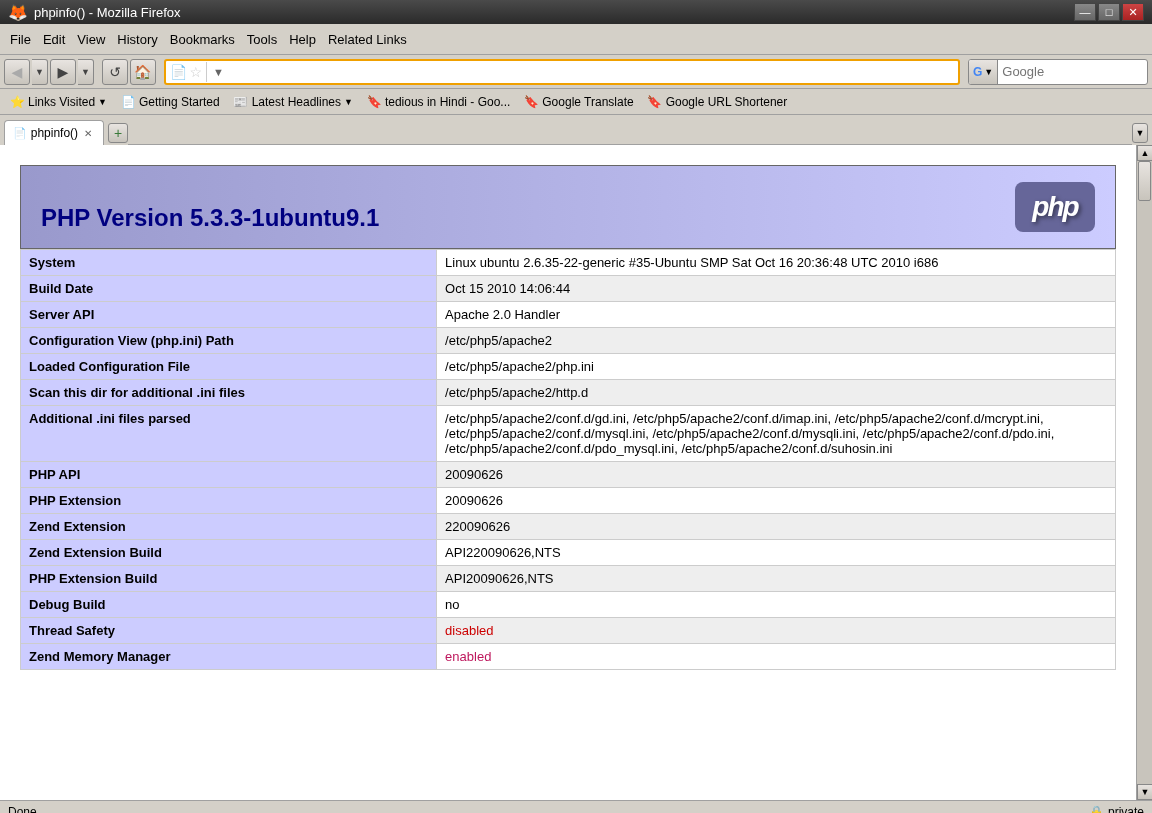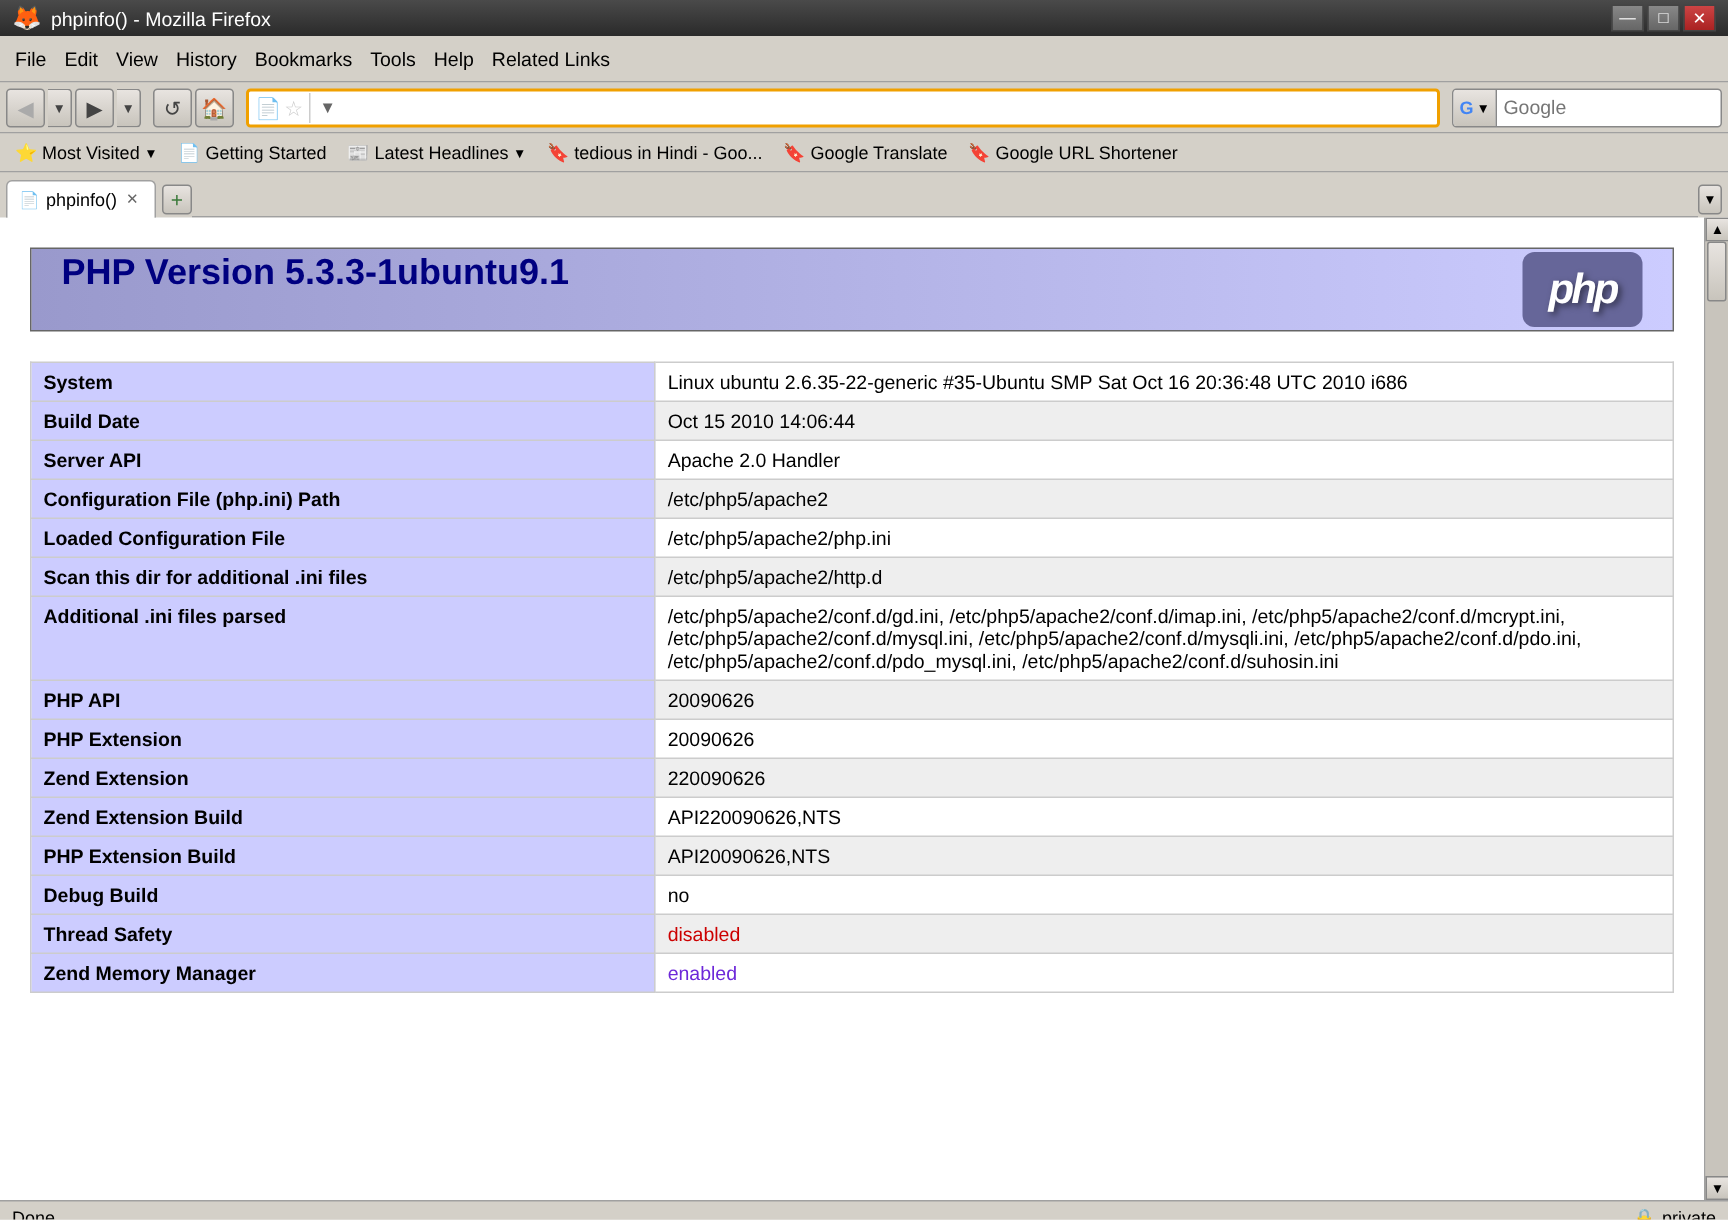--- a/index.html
+++ b/index.html
@@ -289,25 +289,24 @@
 
     
     .phpinfo-wrapper {
       background: white;
       padding: 20px 20px 0 20px;
       min-height: 600px;
     }
     .php-header {
       background: linear-gradient(to right, #9999cc, #ccccff);
       border: 1px solid #666;
-      padding: 2px 20px;
-      display: flex;
-      align-items: flex-start;
+      padding: 16px 20px;
+      display: flex;
+      align-items: flex-end;
       justify-content: space-between;
-      margin-bottom: 20px;
     }
     .php-version-text {
       font-size: 24px;
       font-weight: bold;
       color: #000080;
     }
     .php-logo {
       width: 80px; height: 50px;
       background: #666699;
       border-radius: 8px;
@@ -339,21 +338,21 @@
     .label-cell {
       width: 38%;
       font-weight: bold;
       color: #000000;
       background: #ccccff !important;
     }
     .value-cell {
       color: #000000;
     }
     .value-disabled { color: #cc0000; }
-    .value-enabled { color: #6d28d9; }
+    .value-enabled { color: #be185d; }
   </style>
 </head>
 <body>
 
 <div class="titlebar">
   <div style="display:flex;align-items:center;gap:6px;">
     <span style="font-size:16px;">🦊</span>
     <span>phpinfo() - Mozilla Firefox</span>
   </div>
   <div class="titlebar-controls">
@@ -396,21 +395,21 @@
       <span style="font-size:9px;">▼</span>
     </div>
     <input class="search-input" type="text" placeholder="Google" style="">
 
   </div>
 </div>
 
 <div class="bookmarks-bar">
   <div class="bookmark-item">
     <span>⭐</span>
-    <span>Most Visited</span>
+    <span>Links Visited</span>
     <span style="font-size:9px;">▼</span>
   </div>
   <div class="bookmark-item">
     <span>📄</span>
     <span>Getting Started</span>
   </div>
   <div class="bookmark-item">
     <span>📰</span>
     <span>Latest Headlines</span>
     <span style="font-size:9px;">▼</span>
@@ -459,21 +458,21 @@
             </tr>
             <tr>
               <td class="label-cell">Build Date</td>
               <td class="value-cell">Oct 15 2010 14:06:44</td>
             </tr>
             <tr>
               <td class="label-cell">Server API</td>
               <td class="value-cell">Apache 2.0 Handler</td>
             </tr>
             <tr>
-              <td class="label-cell">Configuration File (php.ini) Path</td>
+              <td class="label-cell">Configuration View (php.ini) Path</td>
               <td class="value-cell">/etc/php5/apache2</td>
             </tr>
             <tr>
               <td class="label-cell">Loaded Configuration File</td>
               <td class="value-cell">/etc/php5/apache2/php.ini</td>
             </tr>
             <tr>
               <td class="label-cell">Scan this dir for additional .ini files</td>
               <td class="value-cell">/etc/php5/apache2/http.d</td>
             </tr>

